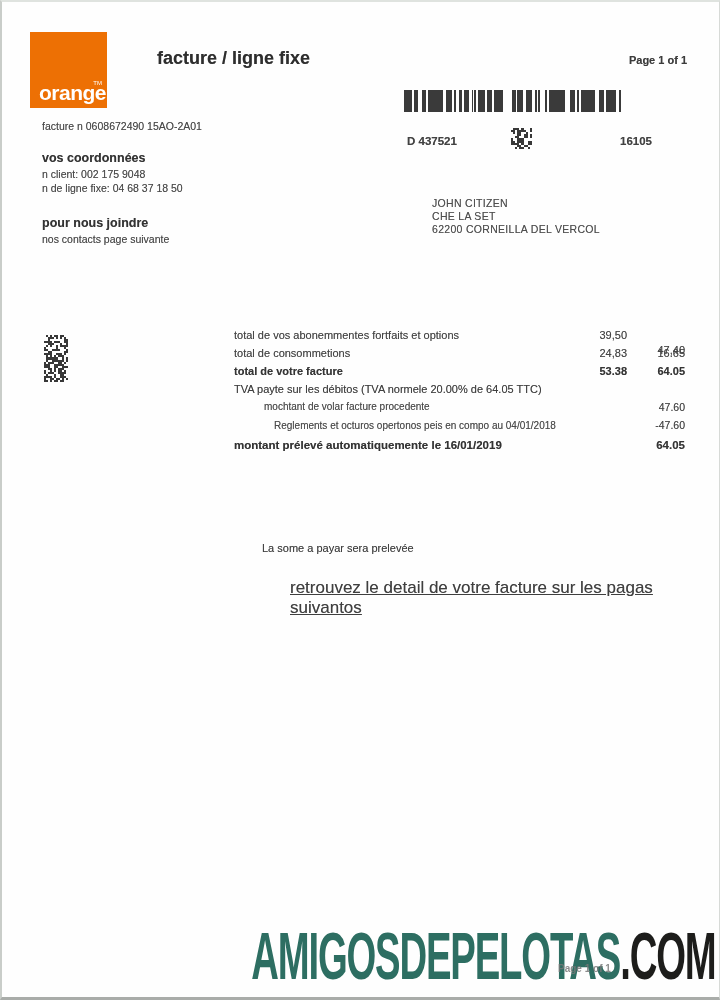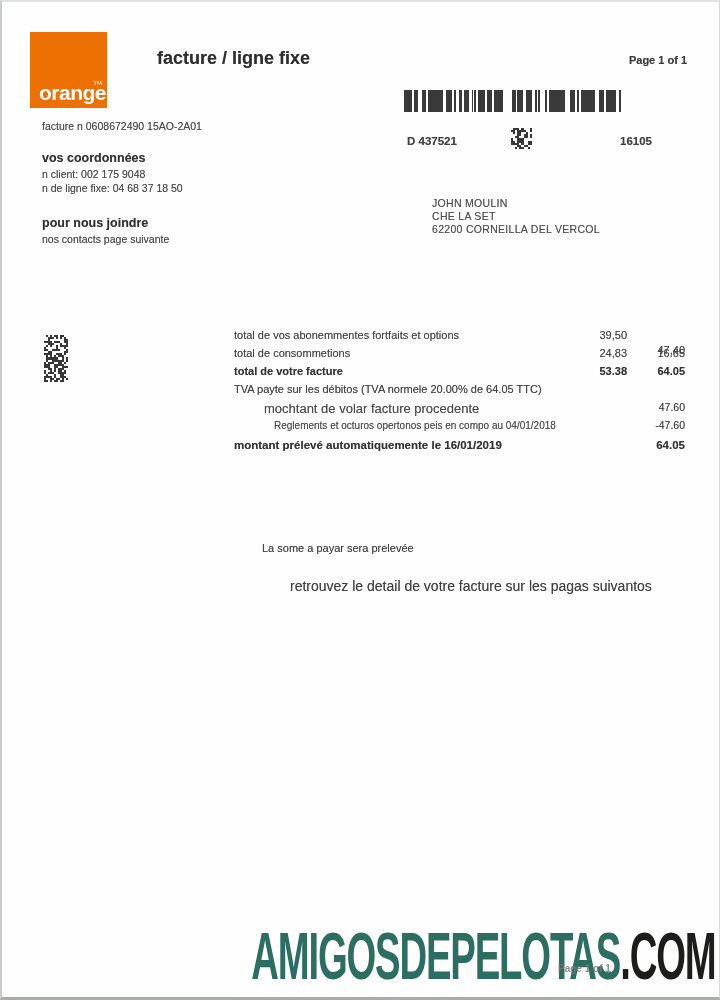--- a/index.html
+++ b/index.html
@@ -37,27 +37,27 @@
   .l-contacts{left:40px;top:231px;font-size:10.5px;color:#4a4a4a;}
   
   .recipient{left:430px;top:195px;font-size:10.5px;line-height:13px;color:#4f4f4f;letter-spacing:.3px;}
   
   .inv-head{left:232px;top:307px;font-size:12px;font-weight:bold;color:#333;}
   .row-label{font-size:11px;color:#454545;}
   .row-label.b{font-weight:bold;color:#353535;}
   .val{width:62px;text-align:right;font-size:11px;color:#454545;}
   .val.b{font-weight:bold;color:#353535;}
   .tva{left:232px;top:381px;font-size:11px;color:#3f3f3f;}
-  .sub1{left:262px;top:399px;font-size:13px;color:#4c4c4c;}
+  .sub1{left:262px;top:399px;font-size:10px;color:#4c4c4c;}
   .sub2{left:272px;top:418px;font-size:10px;color:#4c4c4c;}
   .total-line{left:232px;top:437px;font-size:11.5px;font-weight:bold;color:#333;}
   
   .pay1{left:260px;top:540px;font-size:11px;color:#3f3f3f;}
   .pay2{left:260px;top:558px;font-size:11px;color:#3f3f3f;}
-  .pay3{left:288px;top:576px;font-size:14px;color:#3f3f3f;}
+  .pay3{left:288px;top:576px;font-size:17px;color:#3f3f3f;text-decoration:underline;}
   
   .watermark{right:4px;bottom:8px;white-space:nowrap;font-weight:bold;
     font-size:66px;letter-spacing:-2px;line-height:1;
     transform:scaleX(.58);transform-origin:right bottom;}
   .pagebottom{left:556px;top:961px;font-size:10px;font-weight:bold;color:rgba(120,120,120,.85);z-index:5;}
 </style>
 </head>
 <body>
 
 <div id="page">
@@ -288,21 +288,21 @@
     </div>
   <div class="abs docref fuzz">16105</div>
 
   <div class="abs h-coord fuzz">vos coordonnées</div>
   <div class="abs l-client fuzz">n client: 002 175 9048</div>
   <div class="abs l-ligne fuzz">n de ligne fixe: 04 68 37 18 50</div>
   <div class="abs h-joindre fuzz">pour nous joindre</div>
   <div class="abs l-contacts fuzz">nos contacts page suivante</div>
 
   <div class="abs recipient fuzz">
-    <div>JOHN MOULIN</div>
+    <div>JOHN CITIZEN</div>
     <div>CHE LA SET</div>
     <div>62200 CORNEILLA DEL VERCOL</div>
   </div>
 
   <div class="abs dm dm-left" style="grid-template-columns: repeat(12, 1fr); grid-template-rows: repeat(23, 1fr);">
       <span style="background:transparent"></span>
       <span style="background:#383838"></span>
       <span style="background:transparent"></span>
       <span style="background:#383838"></span>
       <span style="background:transparent"></span>

